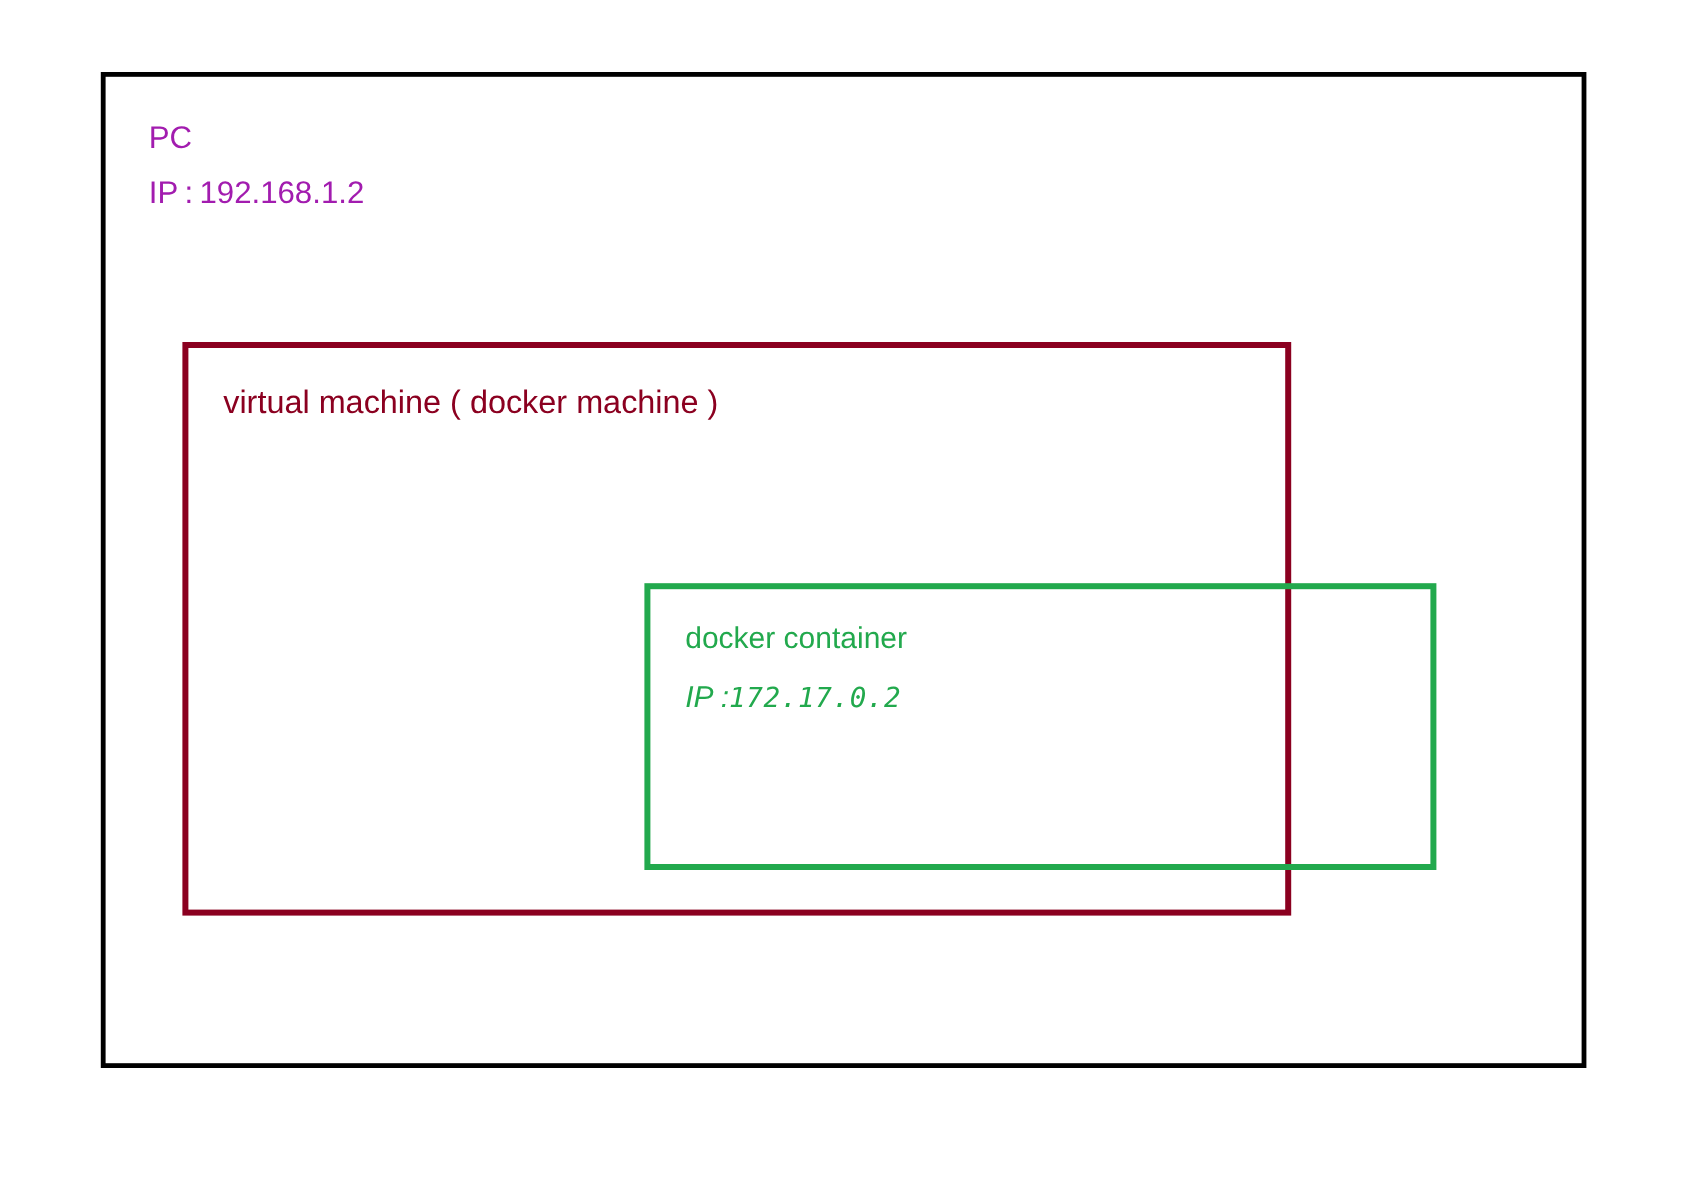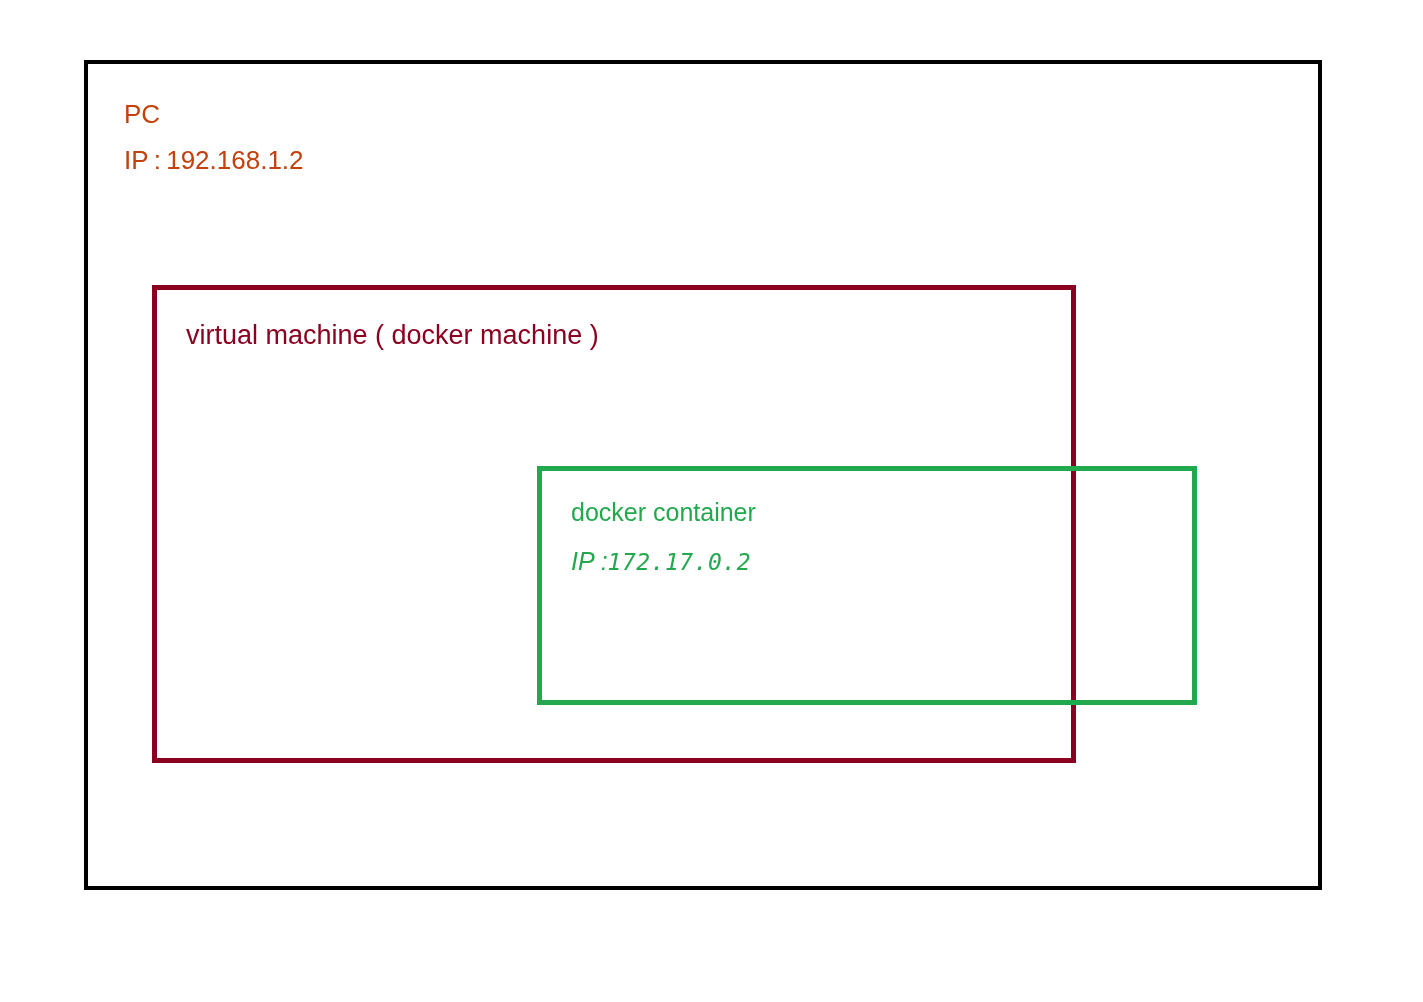--- a/index.html
+++ b/index.html
@@ -106,32 +106,32 @@
 
   .ip-prefix {
     font-family: "Liberation Sans", sans-serif;
   }
 </style>
 </head>
 <body style="background: rgb(255, 255, 255);">
 
 <div class="box" id="pc-box" style="border-color: rgb(0, 0, 0); border-width: 4px; border-style: solid;">
 
-  <div class="label-block" id="pc-labels" style="left: 36px; top: 37px; color: #c2410c;">
+  <div class="label-block" id="pc-labels" style="left: 36px; top: 37px; color: #a21caf;">
     <span class="label-line">PC</span>
     <span class="label-line">IP : 192.168.1.2</span>
   </div>
 
   <div class="box" id="vm-box" style="left: 64px; top: 221px; border-color: rgb(139, 0, 32); border-width: 5px; border-style: solid;">
 
     <div class="label-block" id="vm-labels" style="left: 29px; top: 32px; color: rgb(139, 0, 32);">
       <span class="label-line">virtual machine ( docker machine )</span>
     </div>
 
-    <div class="box" id="container-box" style="left: 380px; top: 176px; border-color: rgb(34, 169, 77); border-width: 5px; border-style: solid;">
+    <div class="box" id="container-box" style="left: 380px; top: 196px; border-color: rgb(34, 169, 77); border-width: 5px; border-style: solid;">
 
       <div class="label-block" id="container-labels" style="left: 29px; top: 29px; color: rgb(34, 169, 77);">
         <span class="label-line">docker container</span>
         <span class="label-line"><span class="ip-prefix">IP :</span><span class="mono-value">172.17.0.2</span></span>
       </div>
 
     </div>
 
   </div>
 

